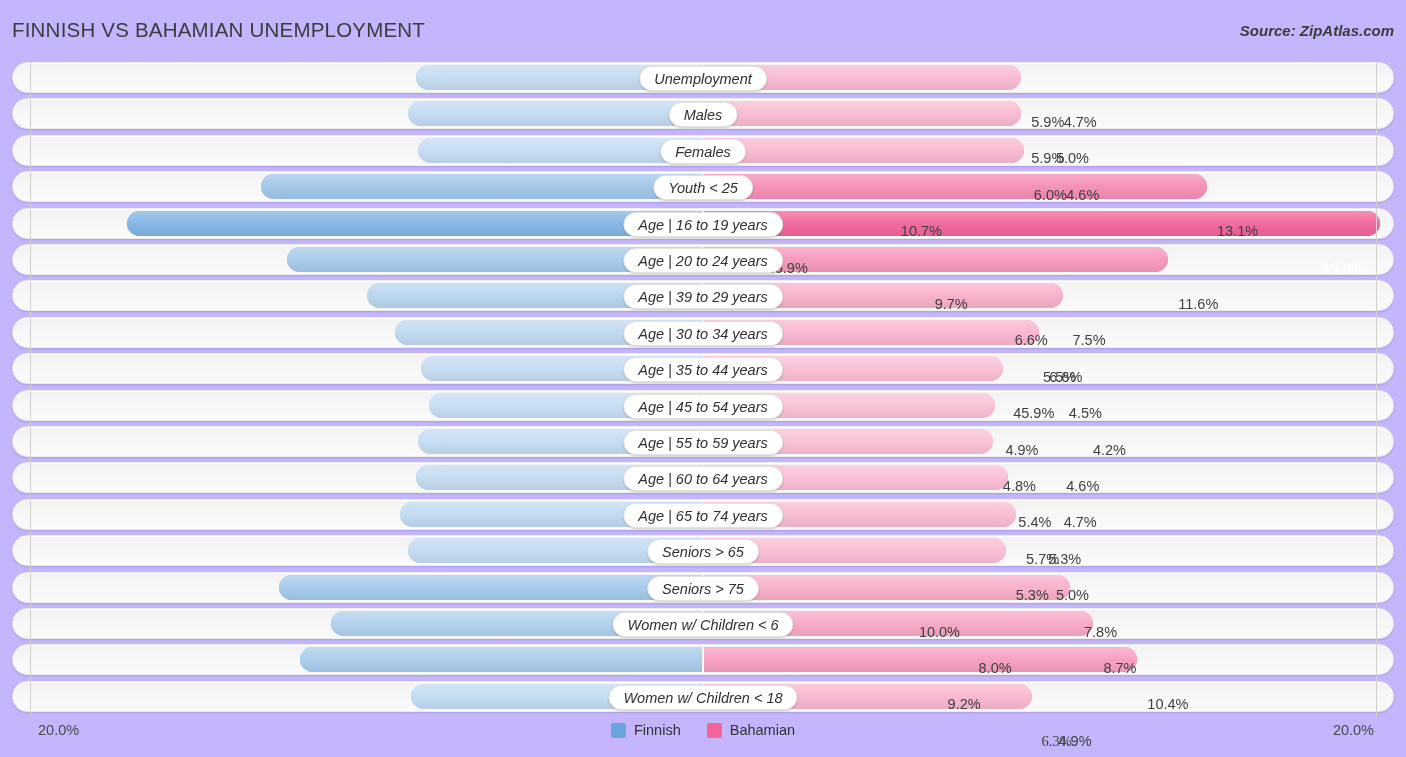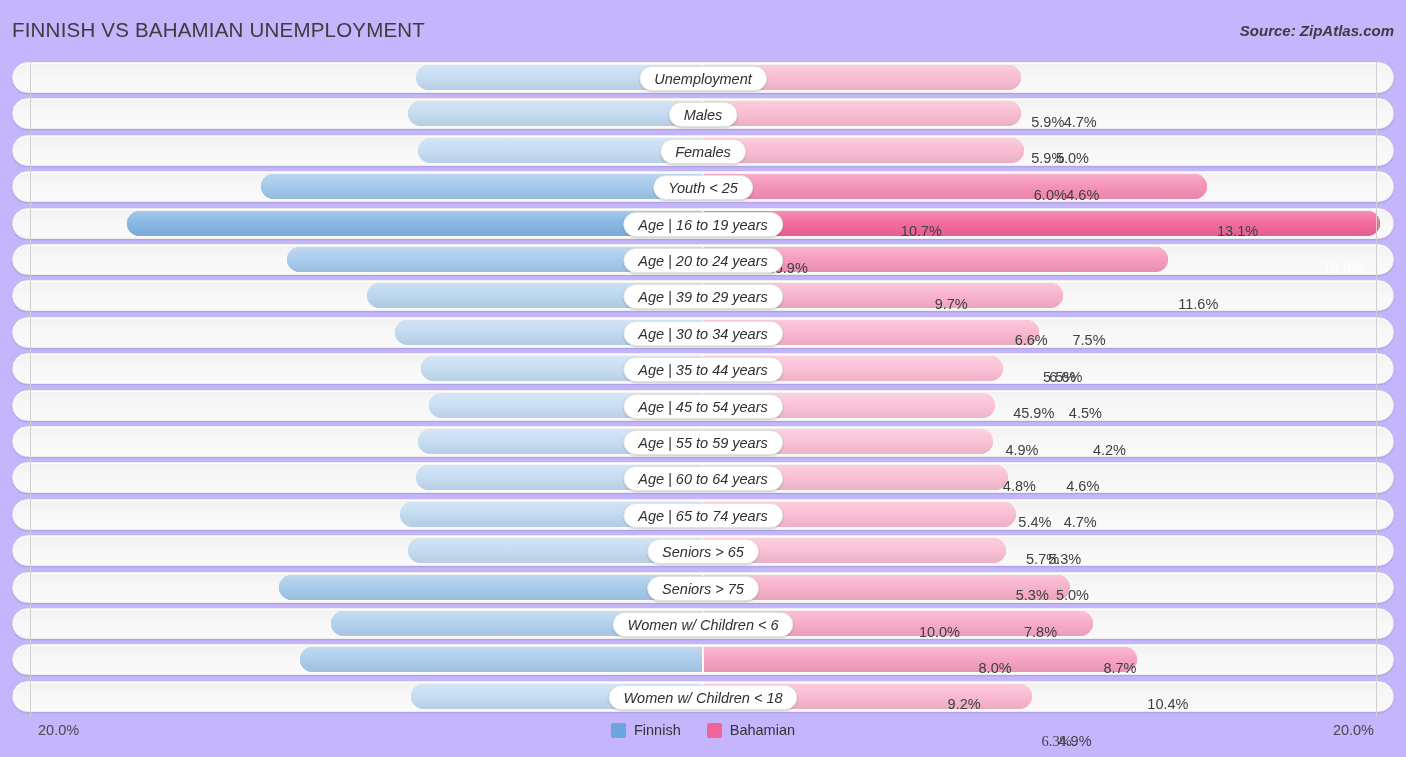--- a/index.html
+++ b/index.html
@@ -378,21 +378,21 @@
         <div class="row-inner">
           <div class="bar left" style="width: 423px; background: rgb(164, 201, 234);">
             <div class="cap" style="background:rgb(164,201,234)"></div>
             <div class="bar-shade"></div>
           </div>
           <div class="bar right" style="width: 366.24px; background: rgb(248, 174, 202);">
             <div class="cap" style="background:rgb(248,174,202)"></div>
             <div class="bar-shade"></div>
           </div>
           <div class="val" style="right: 433px; left: auto;">10.0%</div>
-          <div class="val" style="left: 1011px;">7.8%</div>
+          <div class="val" style="left: 1071px;">7.8%</div>
           <div class="pill">Seniors &gt; 75</div>
         </div>
       </div>
       <div class="row" style="top: 546px;">
         <div class="row-inner">
           <div class="bar left" style="width: 371.4px; background: rgb(176, 208, 237);">
             <div class="cap" style="background:rgb(176,208,237)"></div>
             <div class="bar-shade"></div>
           </div>
           <div class="bar right" style="width: 389.46px; background: rgb(248, 168, 199);">

